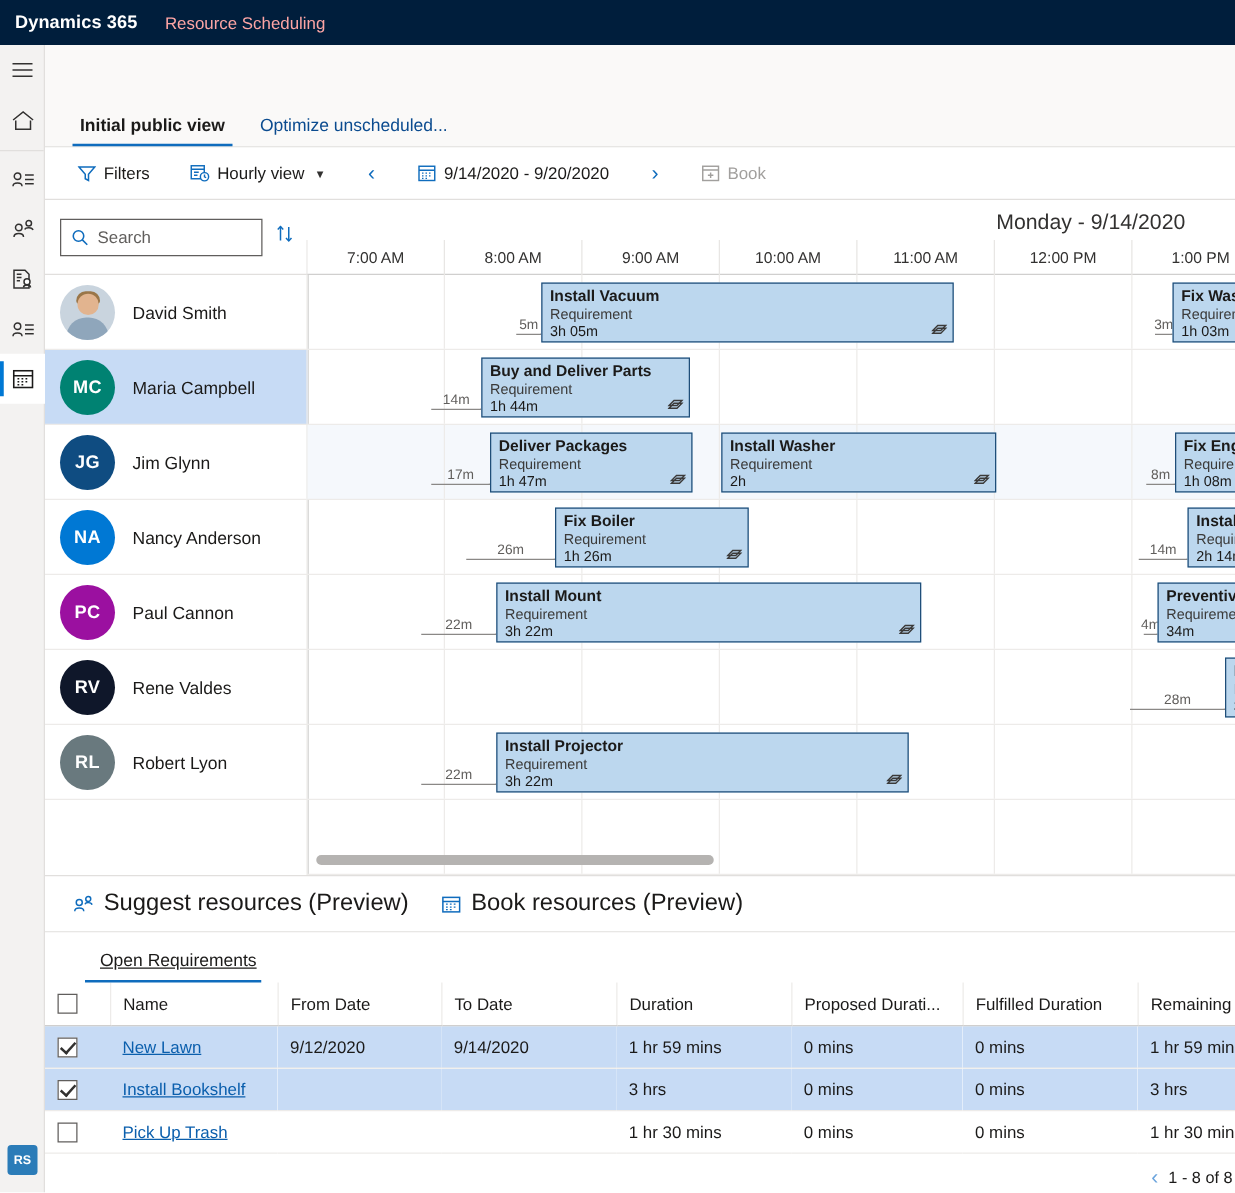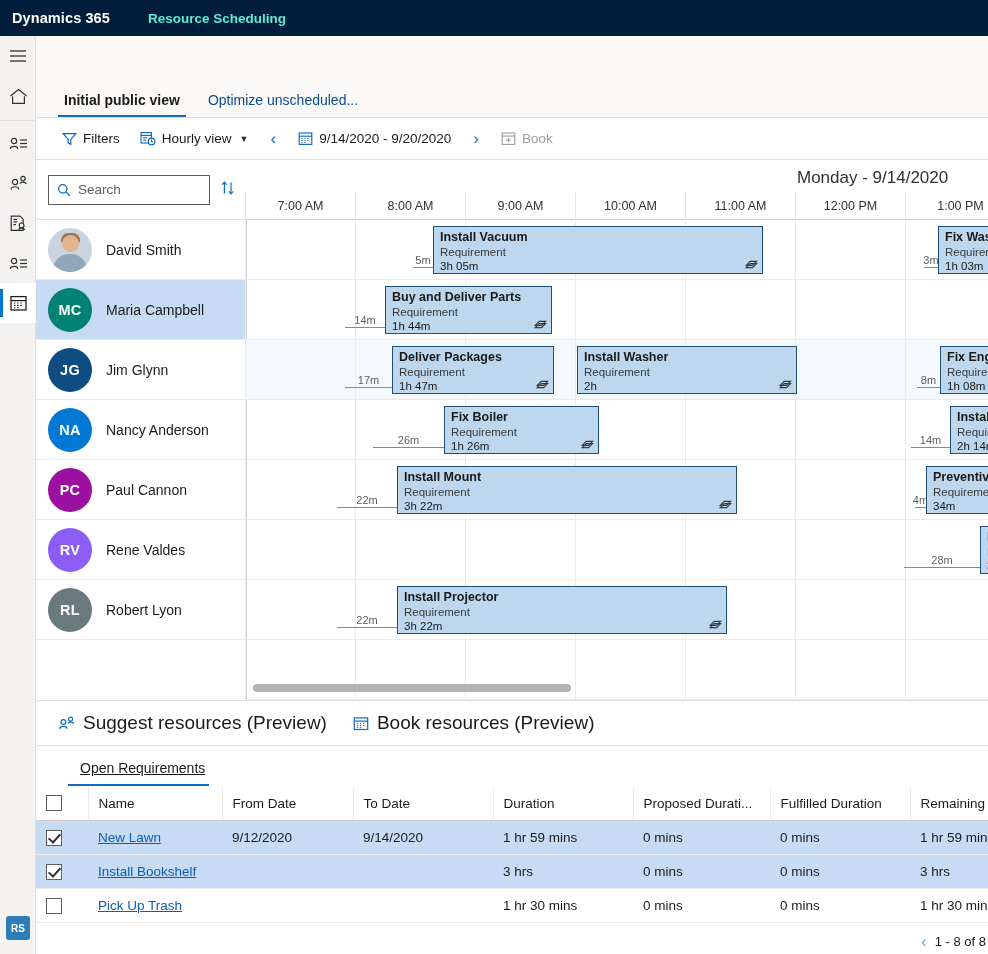--- a/index.html
+++ b/index.html
@@ -15,21 +15,21 @@
   
   .topbar {
     position: absolute; left: 0; top: 0; width: 988px; height: 36px;
     background: #001e3c; display: flex; align-items: center;
   }
   .brand {
     color: #ffffff; font-size: 14.5px; font-weight: bold;
     padding-left: 12px; letter-spacing: .1px;
   }
   .appname {
-    color: #5eead4; font-size: 13.5px; padding-left: 38px; font-weight: bold;
+    color: #fca5a5; font-size: 13.5px; padding-left: 22px; font-weight: normal;
   }
 
   
   .rail {
     position: absolute; left: 0; top: 36px; width: 36px; height: 918px;
     background: #f3f2f1; border-right: 1px solid #e1dfdd;
   }
   .rail-btn {
     width: 36px; height: 40px; display: flex; align-items: center;
     justify-content: center; position: relative; color: #605e5c;
@@ -60,21 +60,21 @@
   .tab.active { color: #1b1a19; font-weight: bold; }
   .tab.active::after {
     content: ""; position: absolute; left: 8px; right: 8px; bottom: 0;
     height: 2.5px; background: #0f6cbd;
   }
 
   
   .cmdbar {
     position: absolute; left: 36px; top: 118px; width: 952px; height: 42px;
     background: #ffffff; border-bottom: 1px solid #e1dfdd;
-    display: flex; align-items: center; padding-left: 18px; gap: 4px;
+    display: flex; align-items: center; padding-left: 18px; gap: 16px;
   }
   .cmd {
     display: flex; align-items: center; gap: 6px;
     font-size: 13.5px; color: #1b1a19; padding: 5px 8px; white-space: nowrap;
   }
   .cmd.disabled { color: #a19f9d; }
   .chev-nav { color: #0f6cbd; padding: 4px 10px; font-size: 17px; line-height: 1; }
   .ic { color: #0f6cbd; display: inline-flex; align-items: center; }
   .ic.grey { color: #a19f9d; }
   .caret { font-size: 9px; color: #323130; margin-left: 2px; }
@@ -446,21 +446,21 @@
           </div>
           <div class="res-row">
             <div class="av" style="background: rgb(0, 120, 212);">NA</div>
             <div class="res-name">Nancy Anderson</div>
           </div>
           <div class="res-row">
             <div class="av" style="background: rgb(155, 16, 160);">PC</div>
             <div class="res-name">Paul Cannon</div>
           </div>
           <div class="res-row">
-            <div class="av" style="background: #8b5cf6;">RV</div>
+            <div class="av" style="background: #0f172a;">RV</div>
             <div class="res-name">Rene Valdes</div>
           </div>
           <div class="res-row">
             <div class="av" style="background: rgb(105, 121, 126);">RL</div>
             <div class="res-name">Robert Lyon</div>
           </div>
         </div>
     </div>
 
     <div class="grid-wrap">

